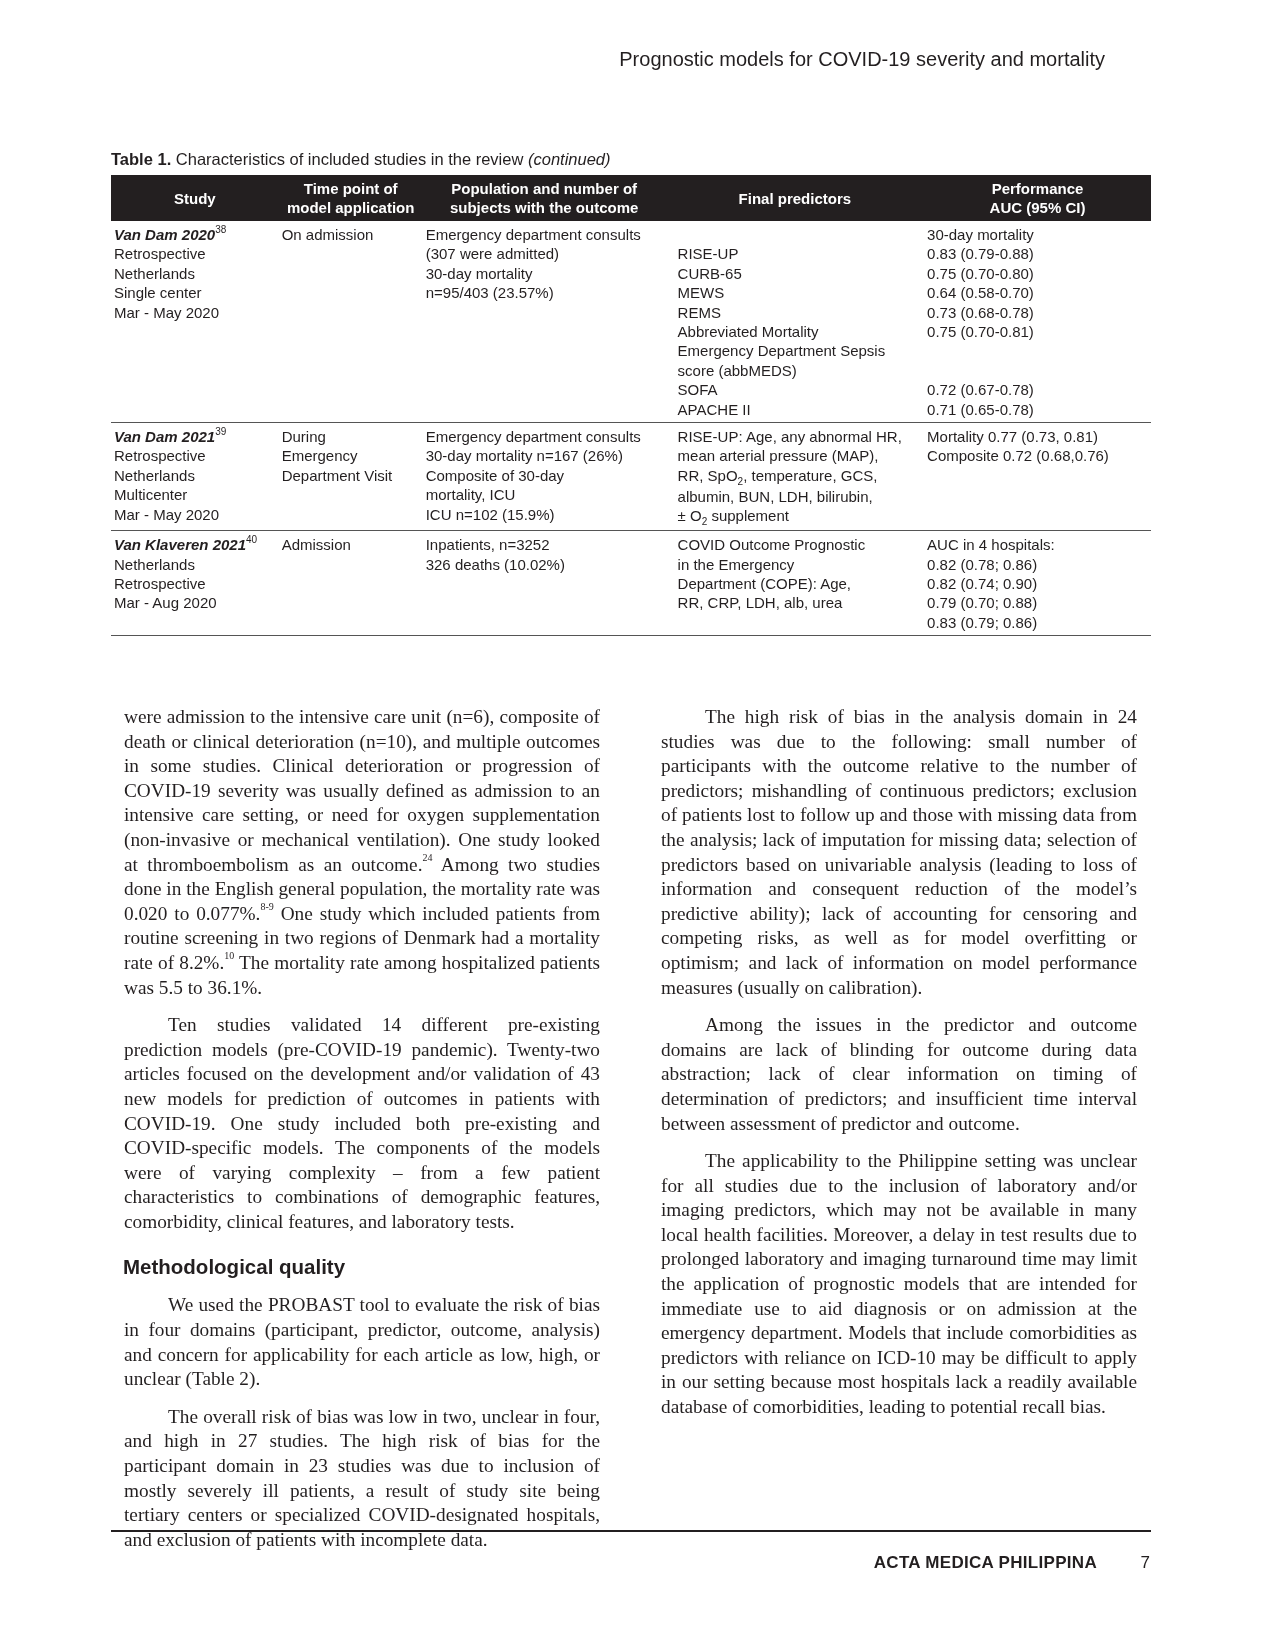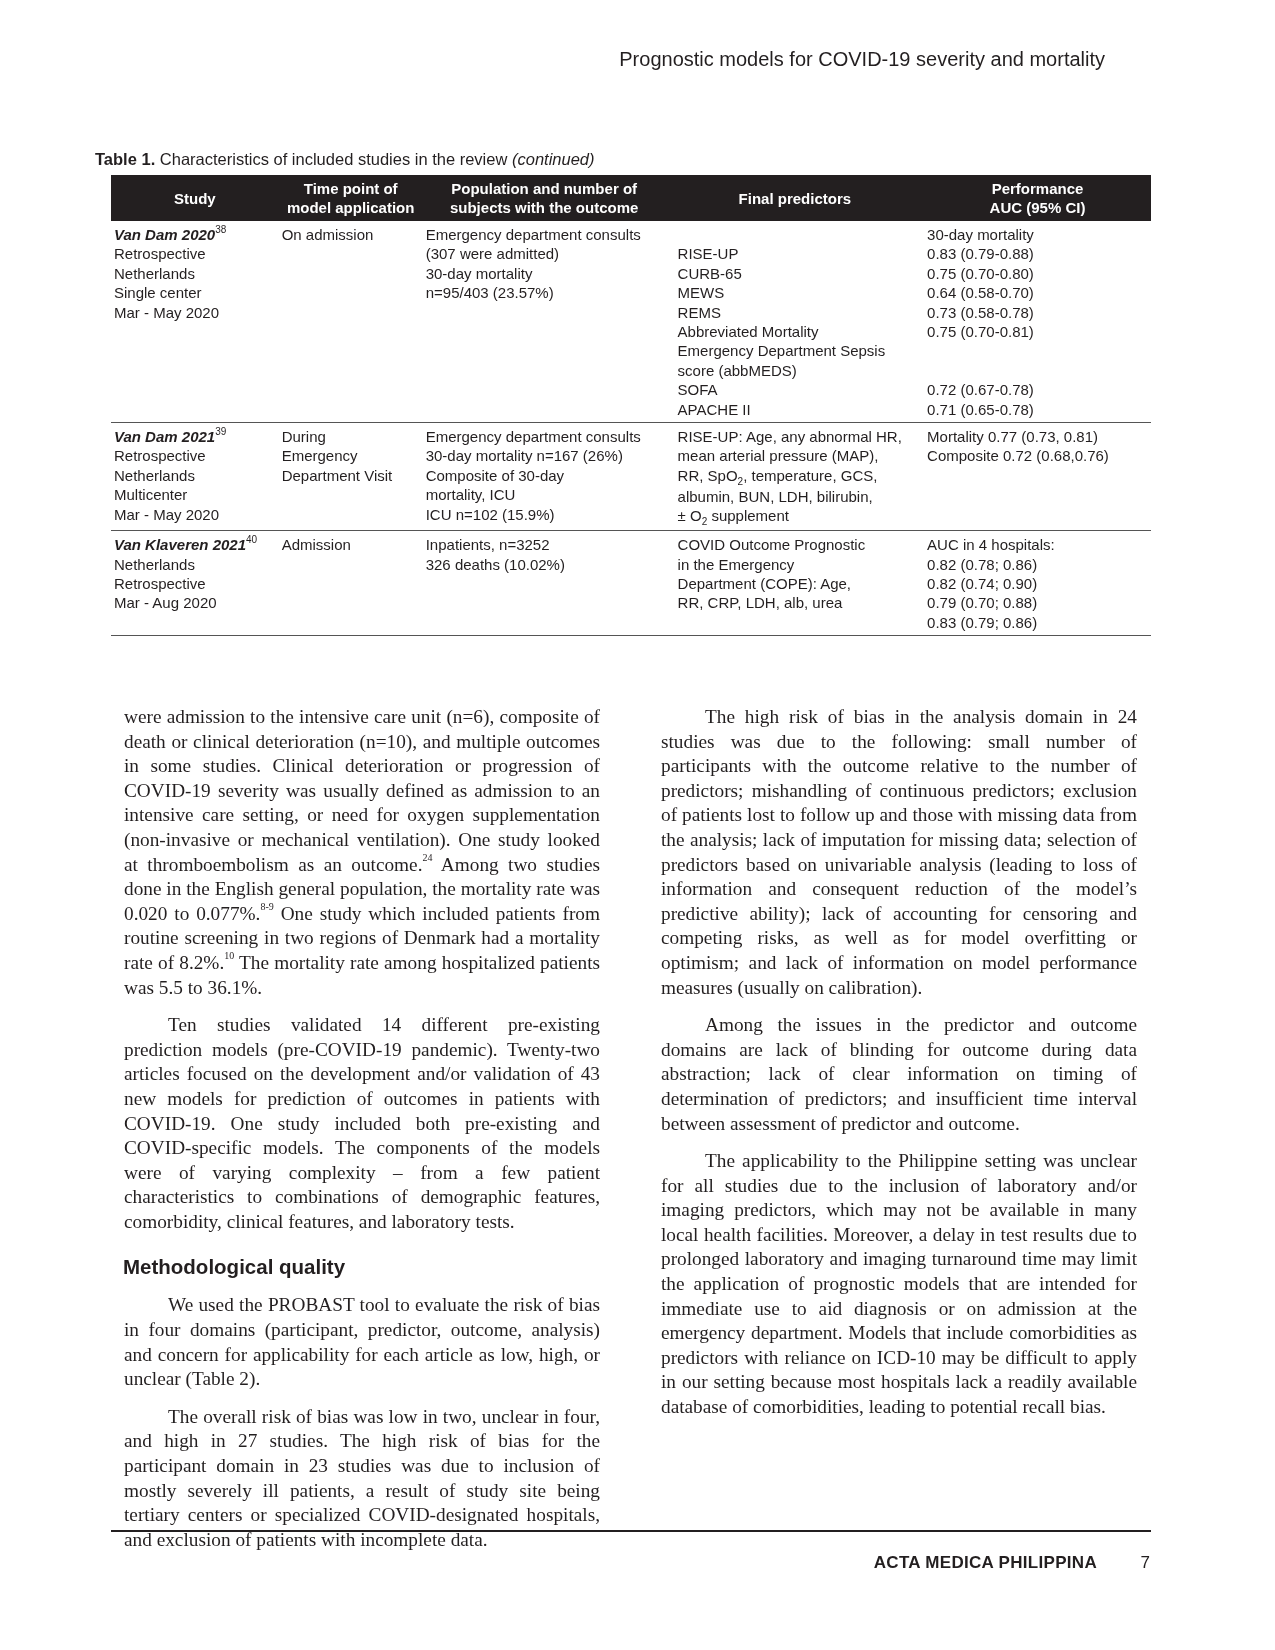--- a/index.html
+++ b/index.html
@@ -1,18 +1,18 @@
 <!DOCTYPE html>
 <html><head>
 <meta charset="utf-8">
 <style>
   html, body { margin:0; padding:0; background:#ffffff; }
   body { width:1275px; height:1650px; position:relative; color:#231f20; overflow:hidden; }
   .running-head { position:absolute; top:48px; right:170px; font-family:"Liberation Sans", sans-serif; font-size:20px; color:#231f20; }
-  .tbl-caption { position:absolute; top:150px; left:95px; font-family:"Liberation Sans", sans-serif; font-size:16.5px; }
+  .tbl-caption { position:absolute; top:150px; left:111px; font-family:"Liberation Sans", sans-serif; font-size:16.5px; }
   .tbl-caption b { font-weight:bold; }
   .tbl-caption i { font-style:italic; }
   table.t1 { position:absolute; top:175px; left:111px; width:1040px; border-collapse:collapse; font-family:"Liberation Sans", sans-serif; font-size:15px; line-height:19.4px; }
   table.t1 thead th { background:#231f20; color:#fff; font-weight:bold; font-size:15px; line-height:19px; padding:4px 4px; text-align:center; vertical-align:middle; }
   table.t1 td { vertical-align:top; padding:4px 3px 3px 3px; }
   table.t1 tbody tr { border-bottom:1.5px solid #555; }
   .c1 { width:164px; } .c2 { width:138px; } .c3 { width:240px; } .c4 { width:248px; } .c5 { width:228px; }
   .line { display:block; white-space:nowrap; }
   .it { }
   .bi { font-style:italic; font-weight:bold; }
@@ -87,21 +87,21 @@
         <span class="line">Emergency Department Sepsis</span>
         <span class="line">score (abbMEDS)</span>
         <span class="line">SOFA</span>
         <span class="line">APACHE II</span>
       </td>
       <td class="c5">
         <span class="line">30-day mortality</span>
         <span class="line">0.83 (0.79-0.88)</span>
         <span class="line">0.75 (0.70-0.80)</span>
         <span class="line">0.64 (0.58-0.70)</span>
-        <span class="line">0.73 (0.58-0.78)</span>
+        <span class="line">0.73 (0.68-0.78)</span>
         <span class="line">0.75 (0.70-0.81)</span>
         <span class="blank"></span>
         <span class="blank"></span>
         <span class="line">0.72 (0.67-0.78)</span>
         <span class="line">0.71 (0.65-0.78)</span>
       </td>
     </tr>
 
     <tr>
       <td class="c1">

